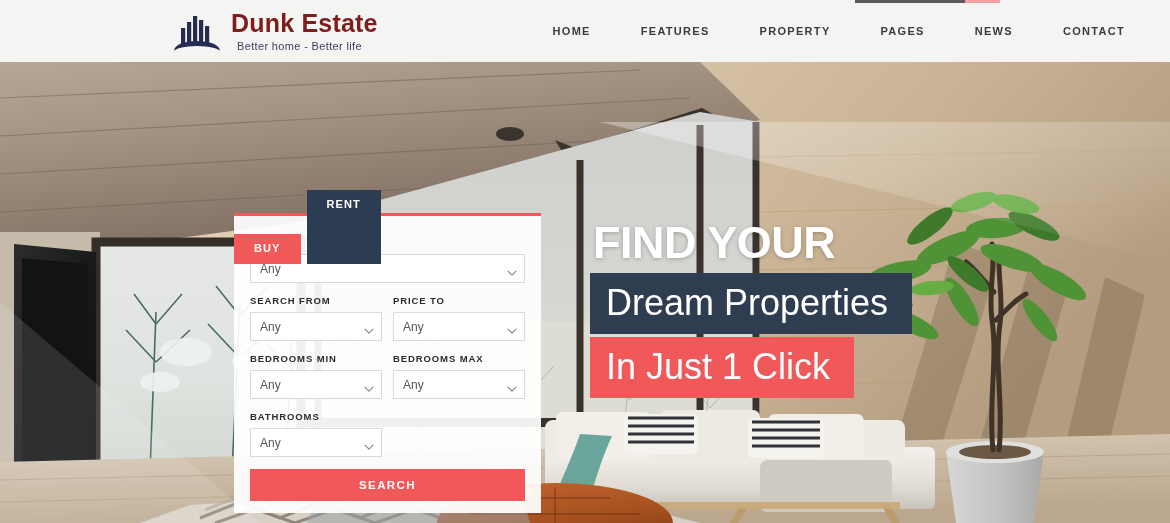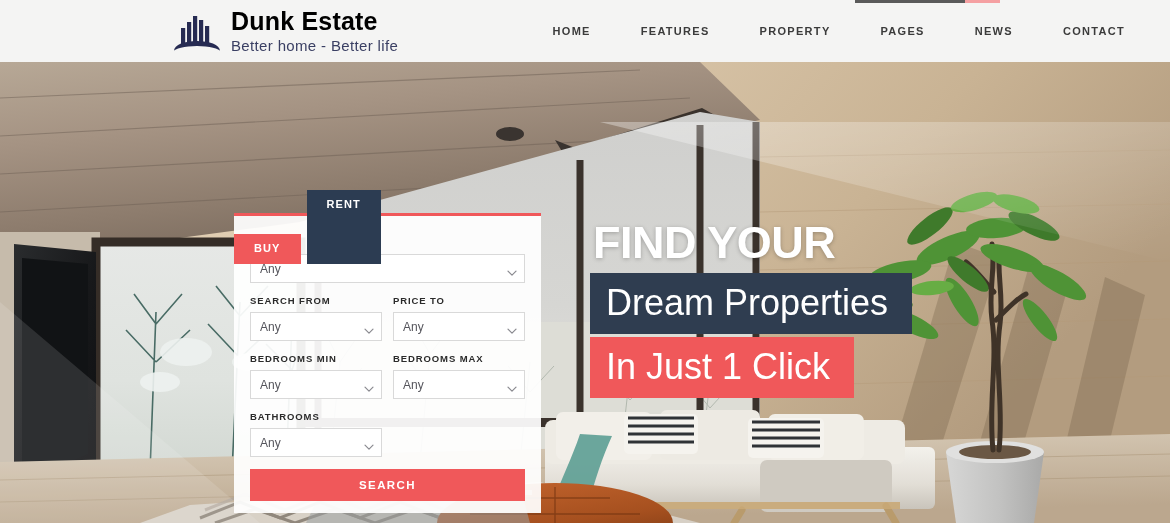--- a/index.html
+++ b/index.html
@@ -66,31 +66,31 @@
     width: 50px;
     height: 46px;
     flex: 0 0 auto;
   }
 
   .brand-text { display: flex; flex-direction: column; }
 
   .brand-name {
     font-size: 25px;
     font-weight: bold;
-    color: #000000;
+    color: #7f1d1d;
     letter-spacing: 0.2px;
     line-height: 1.05;
   }
 
   .brand-tagline {
-    font-size: 15px;
+    font-size: 11px;
     color: #3a3f63;
     letter-spacing: 0.35px;
     margin-top: 3px;
-    margin-left: 0;
+    margin-left: 6px;
   }
 
   .main-nav {
     position: absolute;
     right: 20px;
     top: 0;
     height: 62px;
     display: flex;
     align-items: center;
     gap: 0px;

